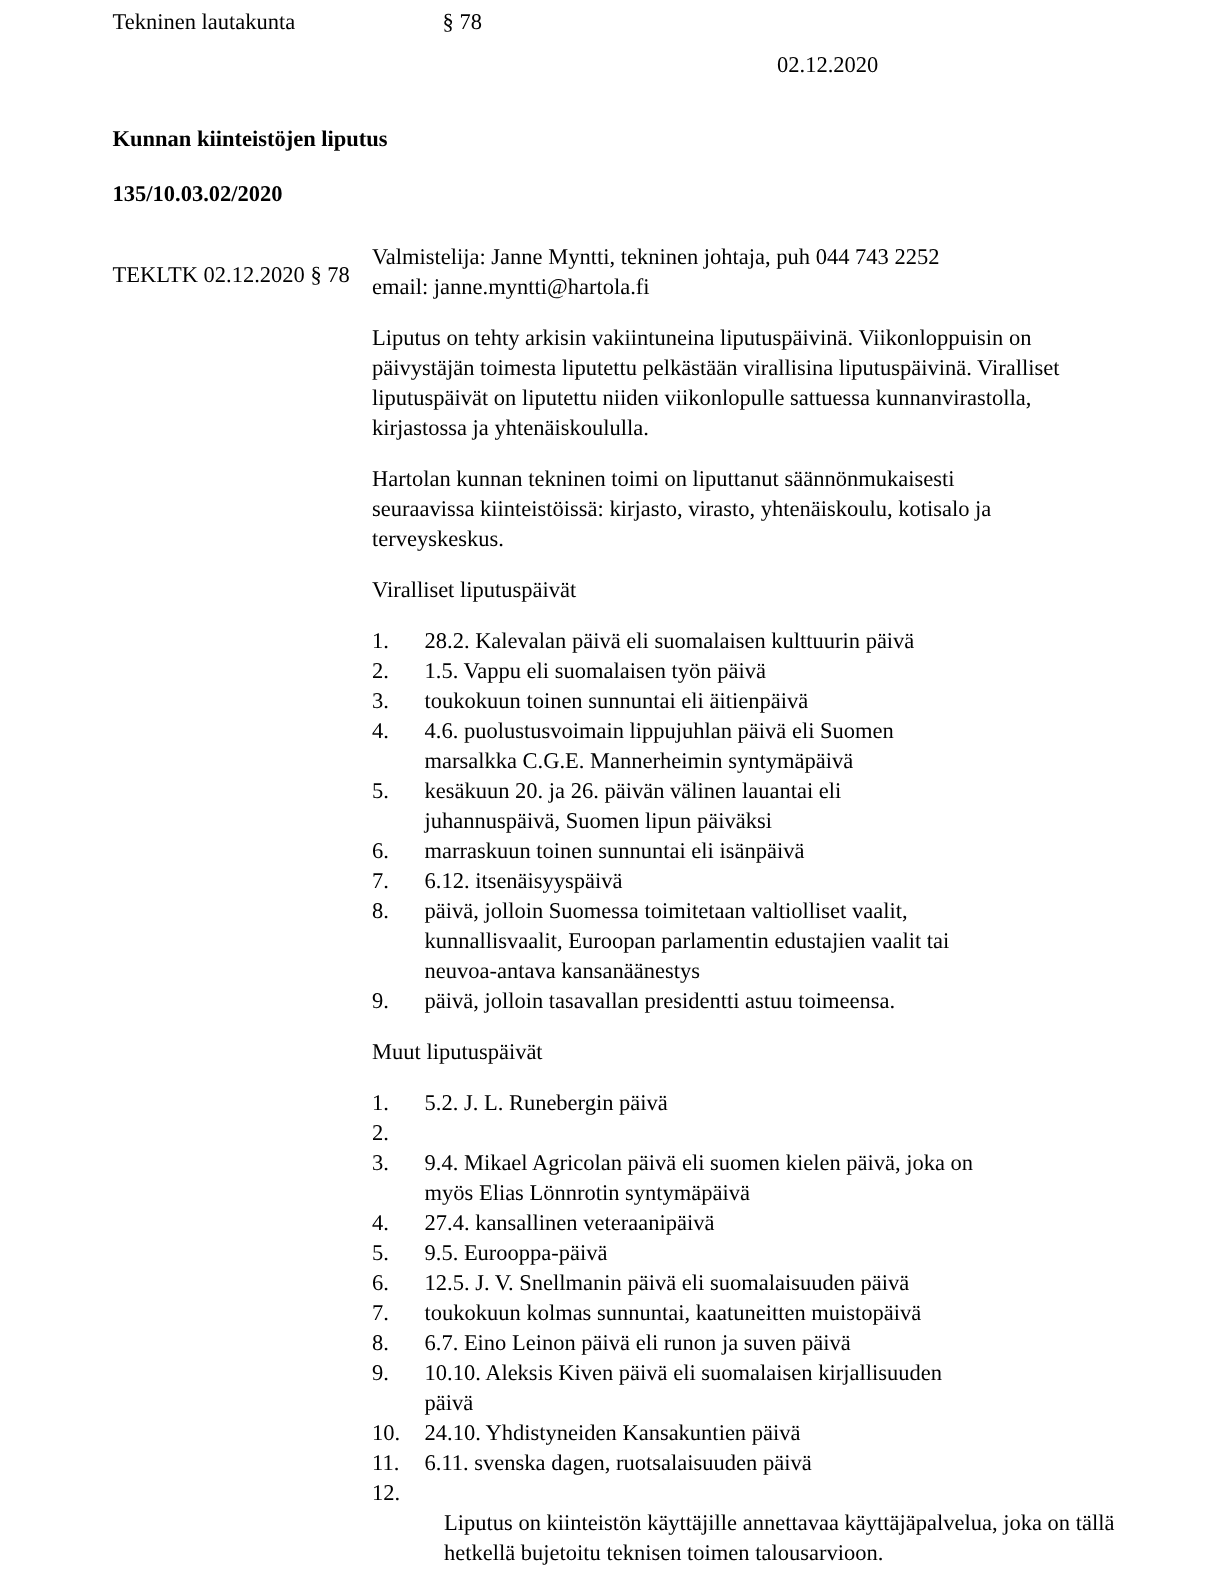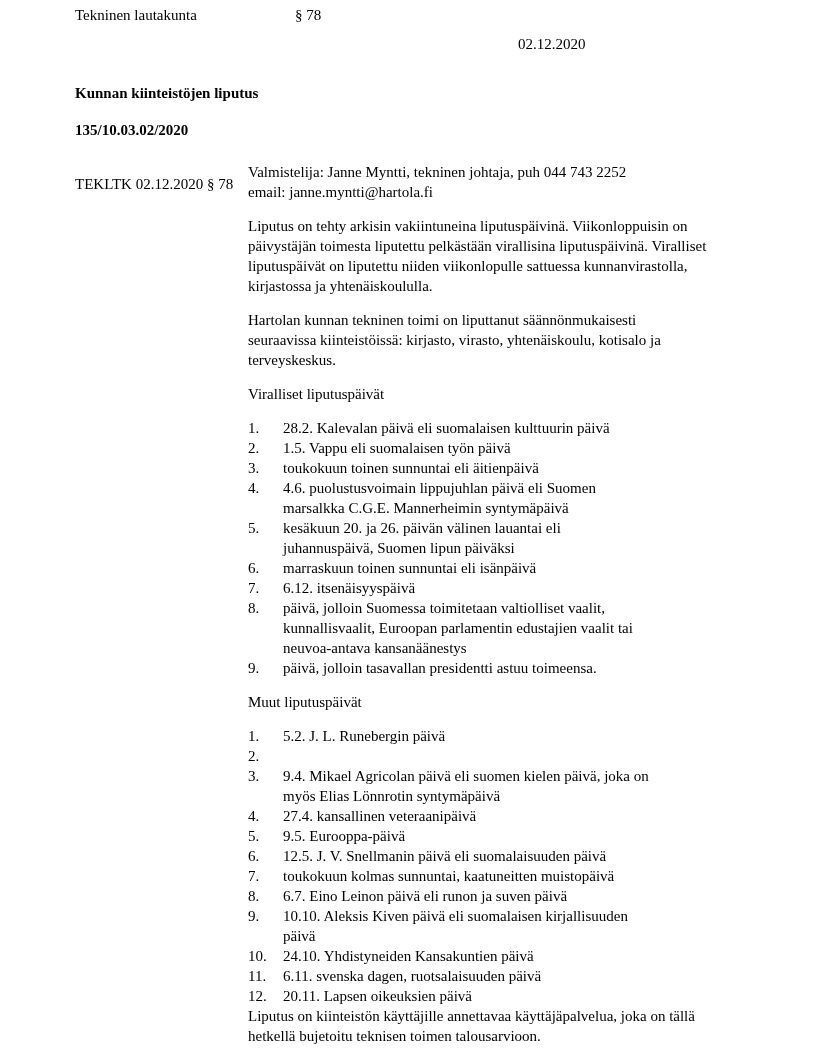--- a/index.html
+++ b/index.html
@@ -22,21 +22,21 @@
 
   .doc-title { font-size: 15px; font-weight: bold; margin-top: 29px; }
   .case-number { margin-top: 17px; font-weight: bold; }
 
   .preparer-row { display: flex; margin-top: 22px; }
   .prefix { width: 173px; flex: none; margin-top: 12px; }
   .preparer-text { white-space: pre-line; }
 
   .body-col { margin-left: 173px; margin-top: 14px; width: 560px; }
   .body-col p { white-space: pre-line; margin: 0 0 14px 0; }
-  .body-col p.no-gap { margin-bottom: 0; }
+  .body-col p.no-gap { margin-bottom: 0; margin-left: 48px; }
   .subheading { margin-bottom: 14px; }
 
   .num-list { margin-bottom: 14px; width: 430px; }
   .li { display: flex; }
   .num { width: 35px; flex: none; }
   .txt { white-space: pre-line; }
 </style>
 </head>
 <body>
 
@@ -157,21 +157,20 @@
       <div class="li">
           <span class="num">10.</span>
           <span class="txt">24.10. Yhdistyneiden Kansakuntien päivä</span>
         </div>
       <div class="li">
           <span class="num">11.</span>
           <span class="txt">6.11. svenska dagen, ruotsalaisuuden päivä</span>
         </div>
       <div class="li">
           <span class="num">12.</span>
-          <span class="txt">20.11. Lapsen oikeuksien päivä</span>
         </div>
     </div>
 
     <p class="no-gap">Liputus on kiinteistön käyttäjille annettavaa käyttäjäpalvelua, joka on tällä
 hetkellä bujetoitu teknisen toimen talousarvioon.</p>
 
     <p style="margin-top:14px;">Yhtenäiskoulun viikonloppuliputusta on perusteltu Kunkkuareenan</p>
 
   </div>
 </div>

